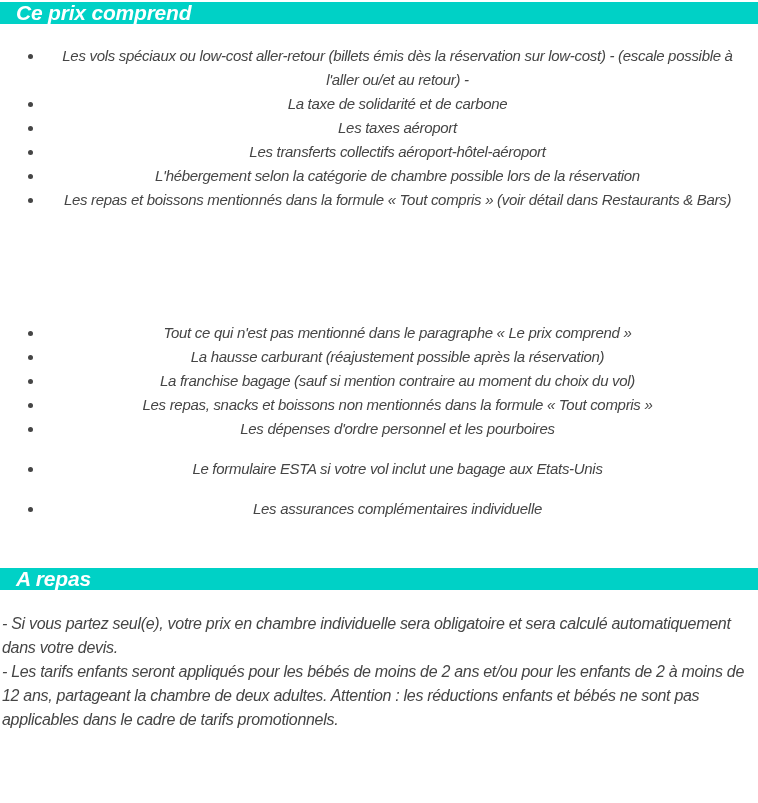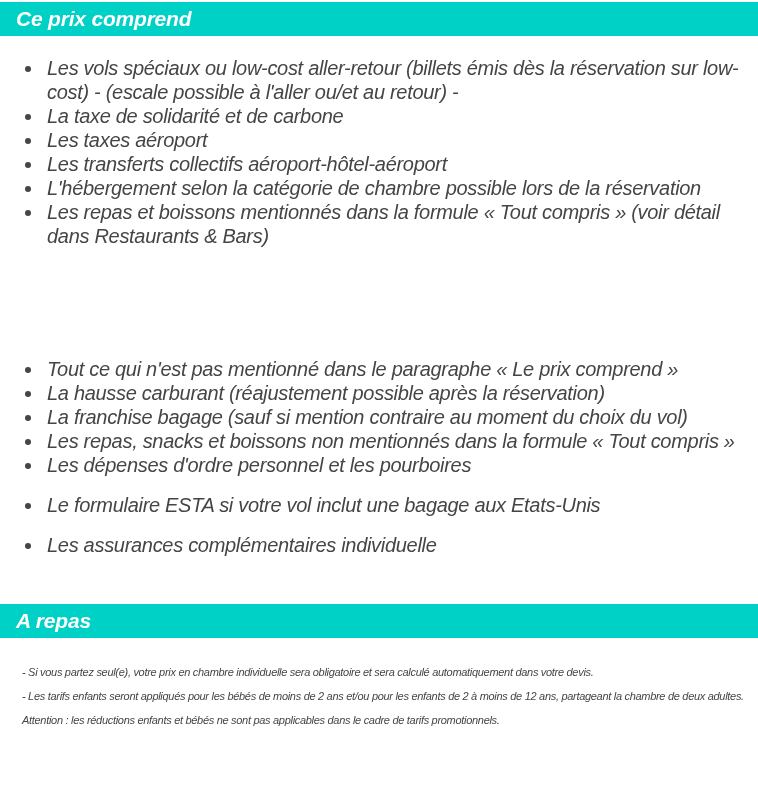--- a/index.html
+++ b/index.html
@@ -11,21 +11,21 @@
     font-family: "Liberation Sans", "DejaVu Sans", sans-serif;
   }
   .page {
     width: 758px;
     min-height: 803px;
     background: #ffffff;
     padding-bottom: 12px;
   }
   .section-bar {
     background: var(--accent);
-    height: 34px;
+    height: 22px;
     width: 100%;
     display: flex;
     align-items: center;
     padding-left: 16px;
   }
   .section-bar.first { margin-top: 2px; }
   .section-title {
     margin: 0;
     color: #ffffff;
     font-size: 21px;
@@ -34,37 +34,37 @@
     letter-spacing: -0.2px;
     line-height: 1;
     padding-bottom: 2px;
   }
   .bullet-list {
     margin: 20px 0 0 0;
     padding: 0 10px 0 44px;
     list-style: disc outside;
     color: var(--text);
     font-style: italic;
-    font-size: 20px;
+    font-size: 15px;
     line-height: 24px;
     letter-spacing: -0.3px;
+    text-align: center;
   }
   .bullet-list li { padding-left: 3px; }
   .bullet-list li.gap-before { margin-top: 16px; }
   .gap-a { height: 89px; }   
   .gap-b { height: 47px; }   
   .notes {
     margin-top: 22px;
     padding: 0 6px 0 2px;
     color: var(--text);
     font-style: italic;
-    font-size: 11px;
+    font-size: 16px;
     line-height: 24px;
     letter-spacing: -0.3px;
-    margin-left: 20px;
   }
   .notes p { margin: 0; }
 </style>
 </head>
 <body>
 
 <div class="page">
 
   <section>
     <header class="section-bar first">

